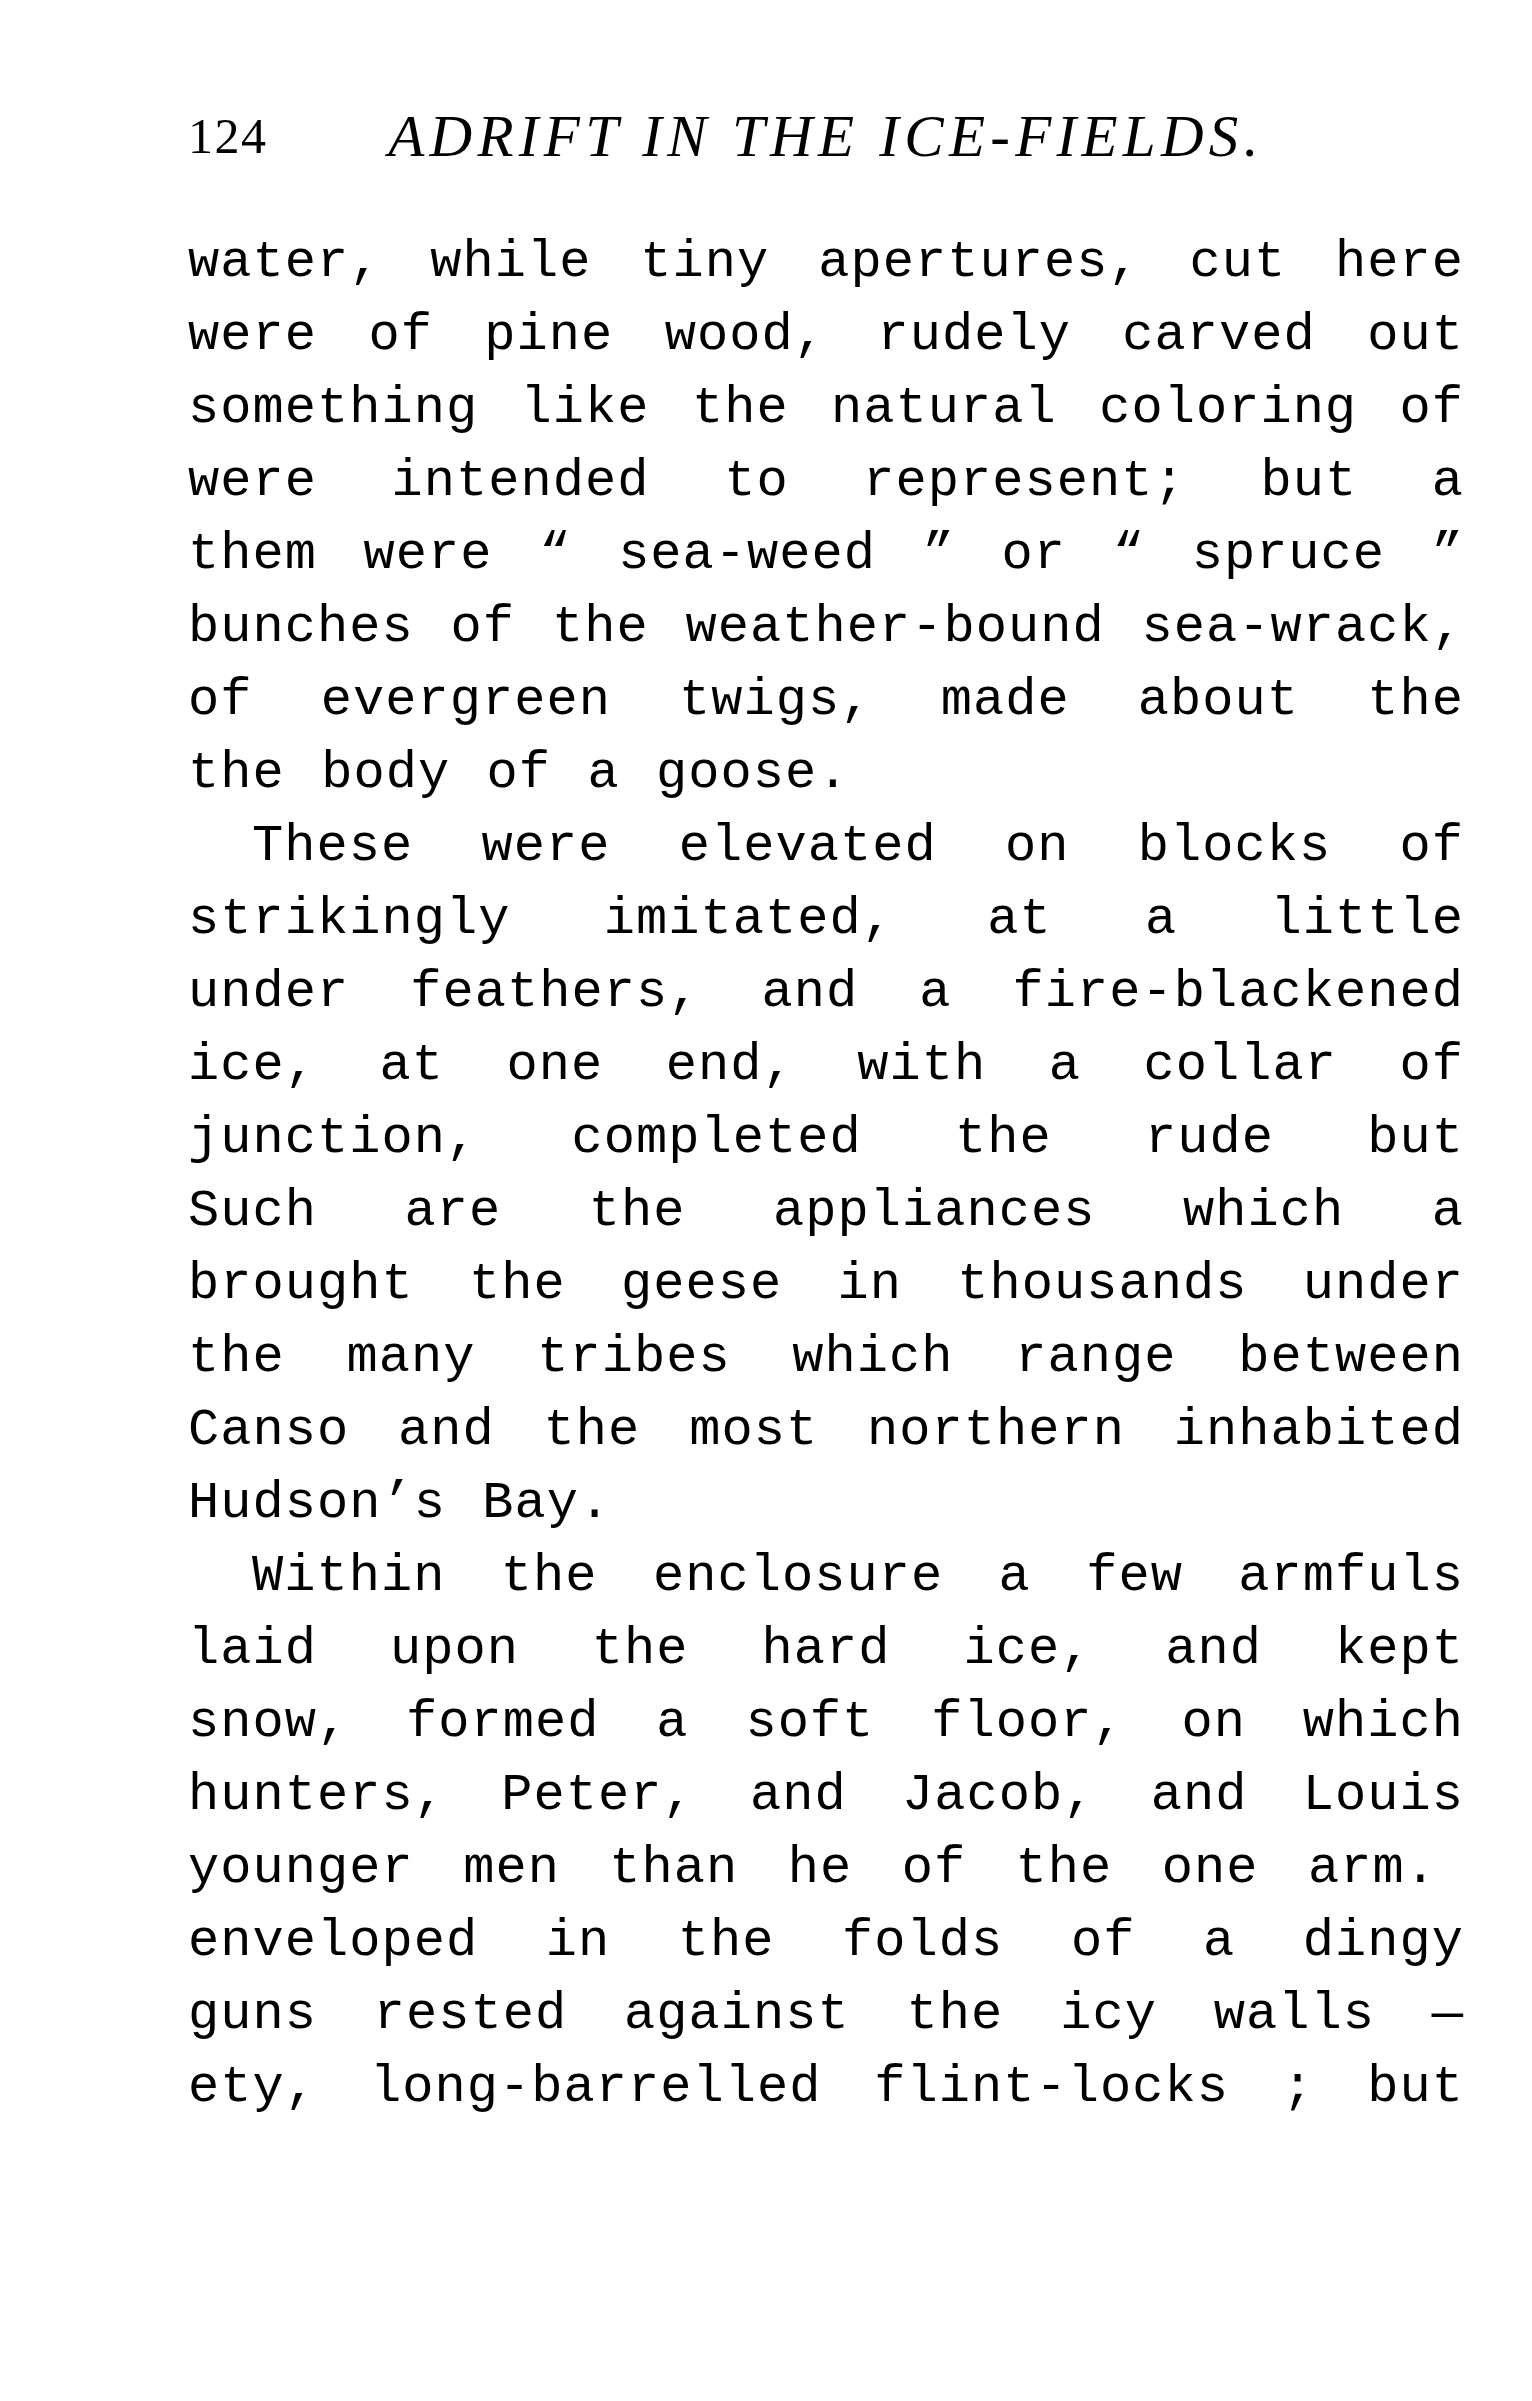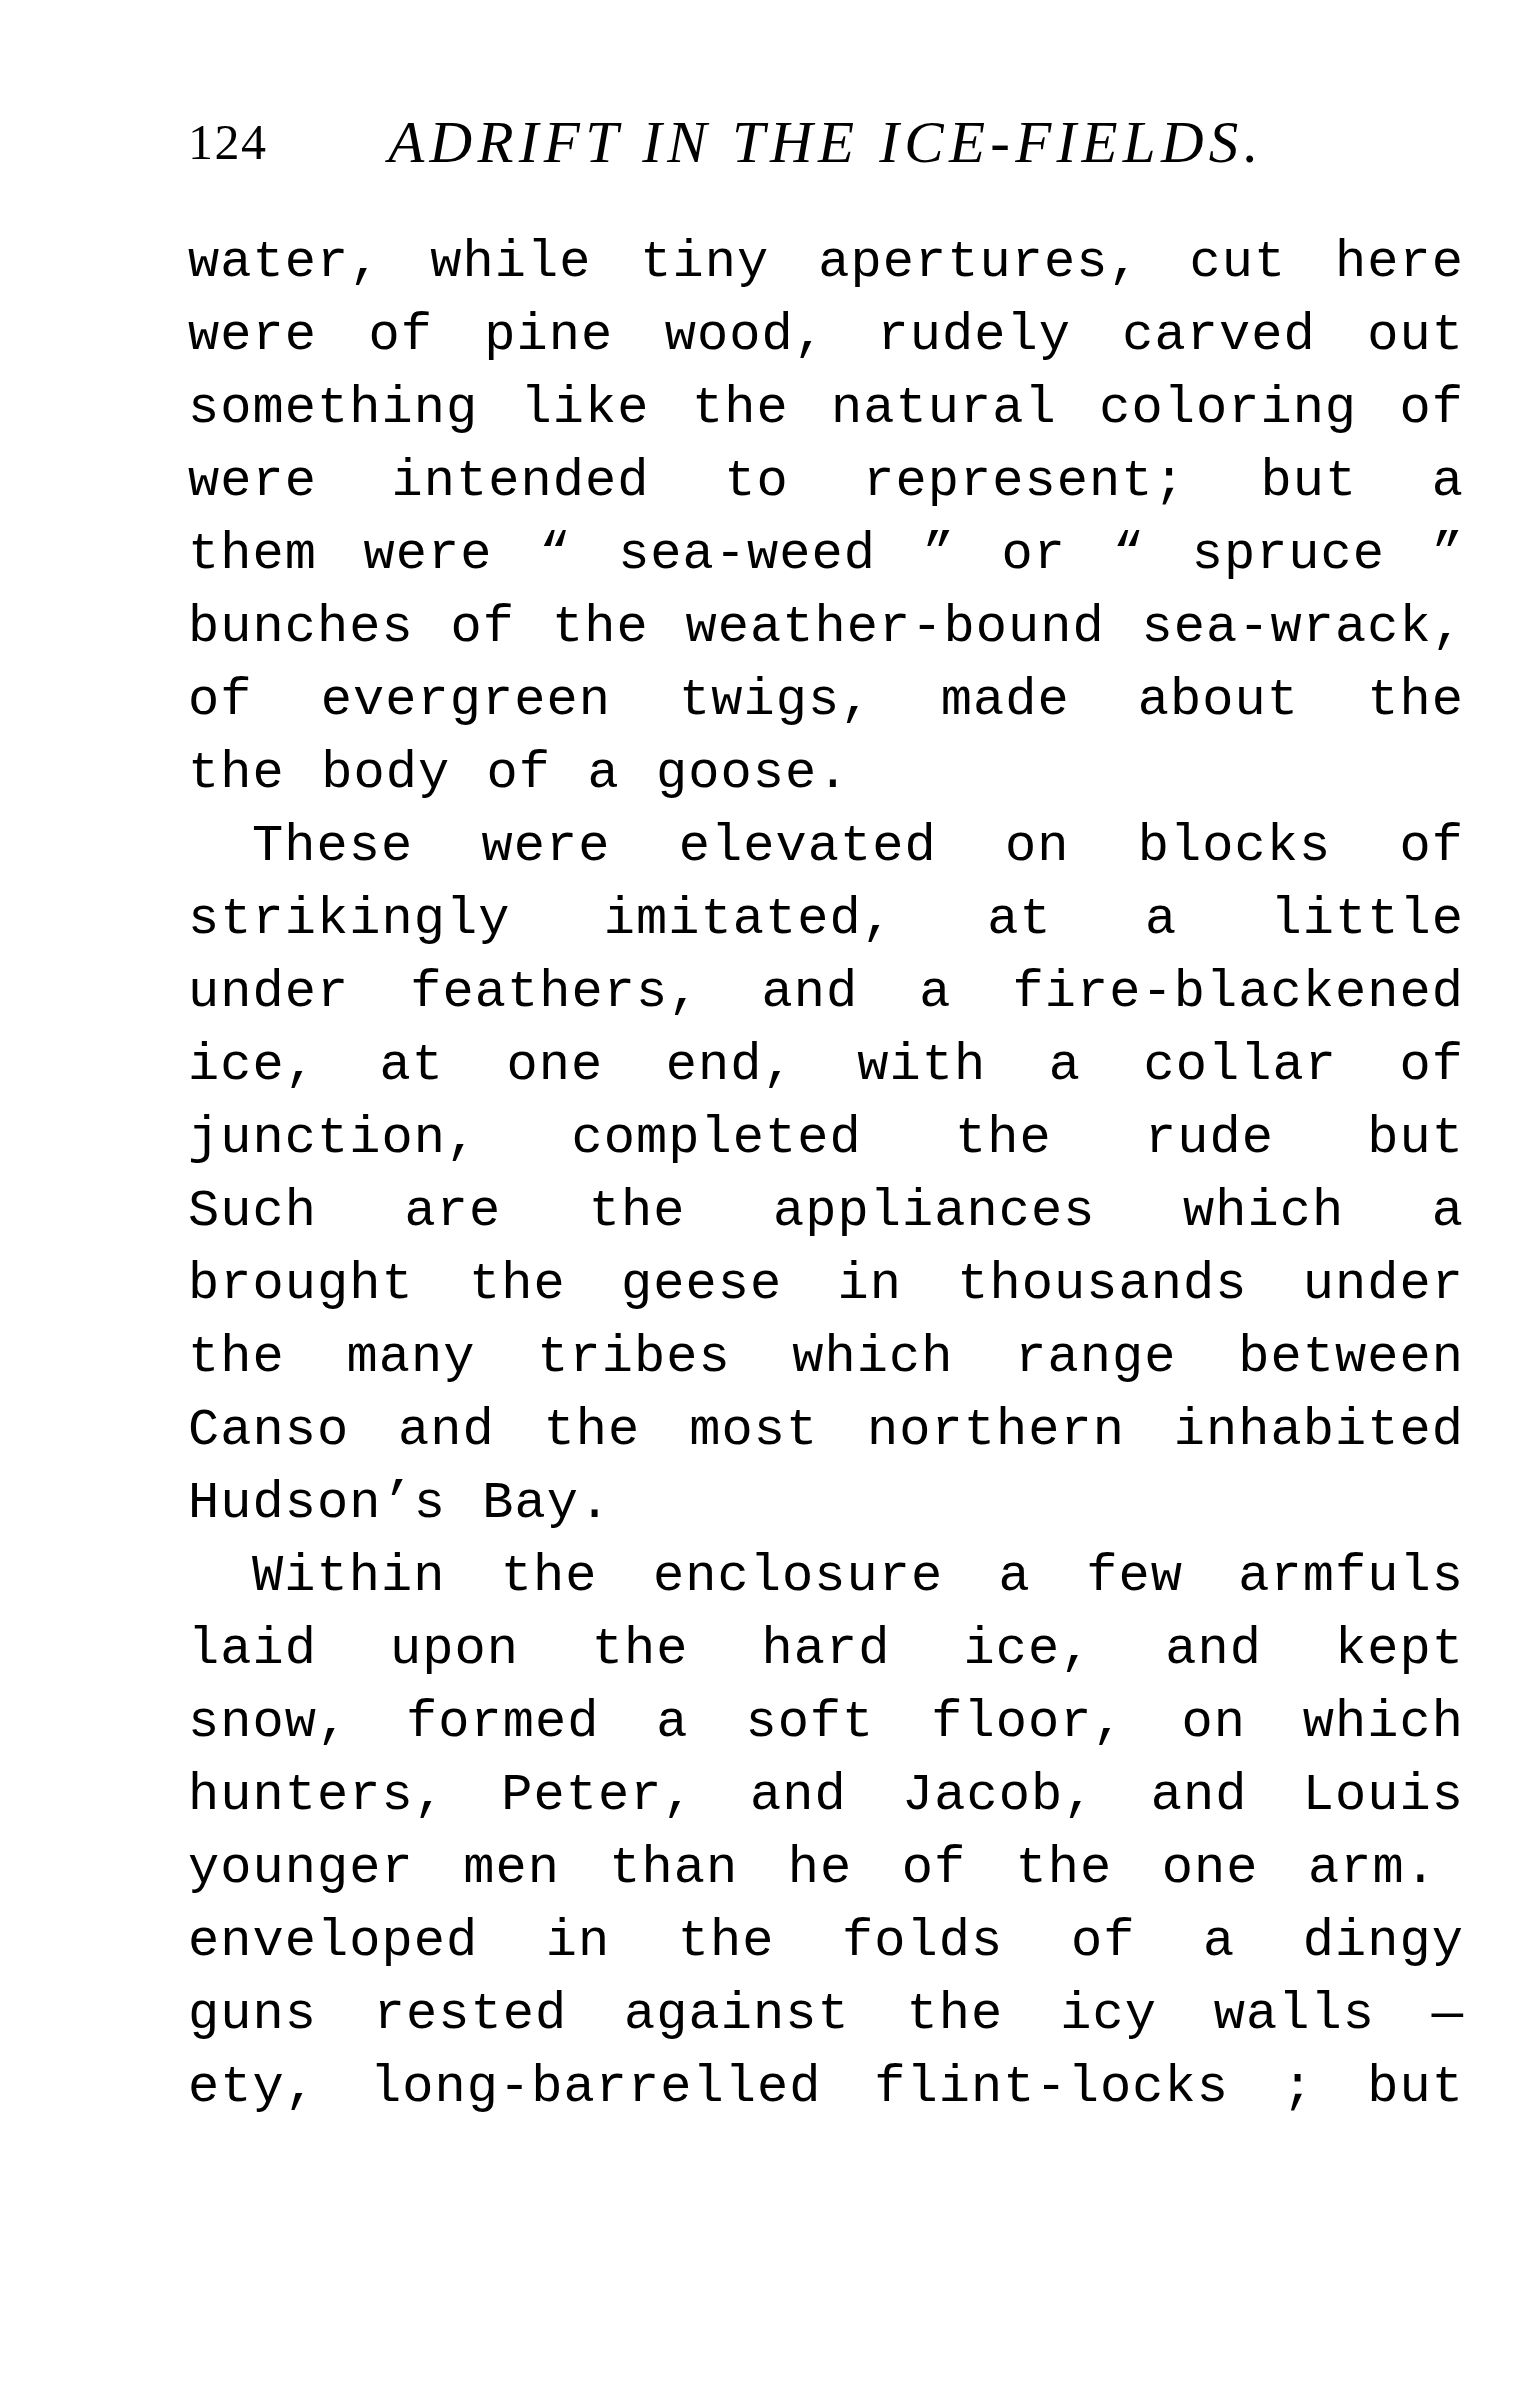--- a/index.html
+++ b/index.html
@@ -12,21 +12,21 @@
     width: 1532px;
     height: 2401px;
     background: #ffffff;
     color: #000000;
     font-family: "Liberation Serif", "DejaVu Serif", serif;
     overflow: hidden;
   }
   
   .header {
     position: absolute;
-    top: 108px;
+    top: 102px;
     left: 188px;
     width: 1276px;
     height: 75px;
   }
   .page-number {
     position: absolute;
     left: 0;
     top: 0;
     font-size: 50px;
     line-height: 68px;

